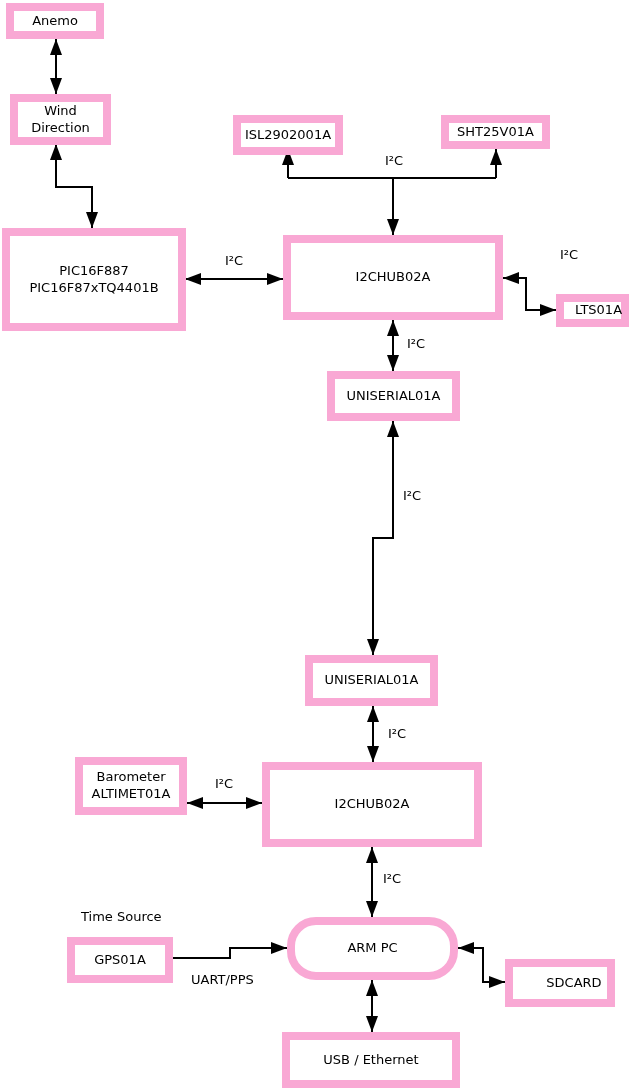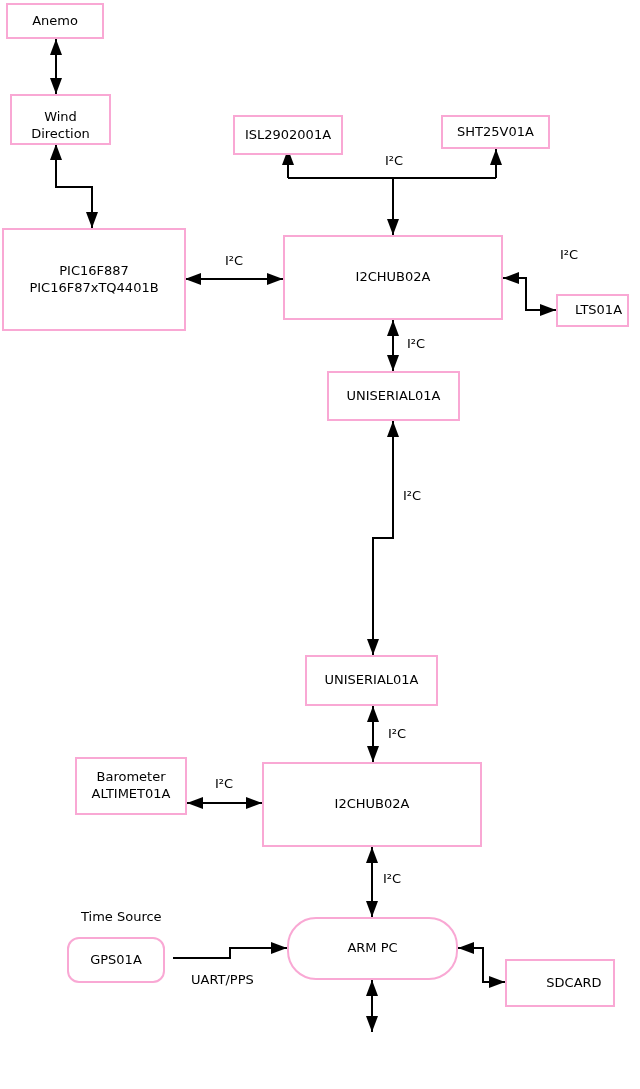--- a/index.html
+++ b/index.html
@@ -14,21 +14,21 @@
   }
   svg.wires {
     position: absolute;
     left: 0; top: 0;
     width: 640px; height: 1089px;
   }
   .box {
     position: absolute;
     box-sizing: border-box;
     background: #ffffff;
-    border: 2px solid #f9a8d4;
+    border: 8px solid #f9a8d4;
     display: flex;
     flex-direction: column;
     align-items: center;
     justify-content: center;
     text-align: center;
     font-size: 13px;
     line-height: 1.3;
     white-space: nowrap;
   }
   .lbl {
@@ -113,28 +113,31 @@
 
   <div class="box" style="left:75px; top:757px; width:112px; height:58px;">
     <span>Barometer</span>
     <span>ALTIMET01A</span>
   </div>
 
   <div class="box" style="left:287px; top:917px; width:171px; height:63px;border-radius:29px;">
     <span>ARM PC</span>
   </div>
 
-  <div class="box" style="left:67px; top:937px; width:98px; height:46px;border-radius:12px;">
+  <div class="box" style="left:67px; top:937px; width:106px; height:46px;">
     <span>GPS01A</span>
   </div>
 
   <div class="box" style="left:505px; top:959px; width:110px; height:48px;padding-left:28px;">
     <span>SDCARD</span>
   </div>
 
+  <div class="box" style="left:282px; top:1032px; width:178px; height:56px;">
+    <span>USB / Ethernet</span>
+  </div>
 
   <div class="lbl" style="left:225px; top:253px;">I²C</div>
   <div class="lbl" style="left:385px; top:153px;">I²C</div>
   <div class="lbl" style="left:560px; top:247px;">I²C</div>
   <div class="lbl" style="left:407px; top:336px;">I²C</div>
   <div class="lbl" style="left:403px; top:488px;">I²C</div>
   <div class="lbl" style="left:388px; top:726px;">I²C</div>
   <div class="lbl" style="left:215px; top:776px;">I²C</div>
   <div class="lbl" style="left:383px; top:871px;">I²C</div>
   <div class="lbl" style="left:191px; top:972px;">UART/PPS</div>

